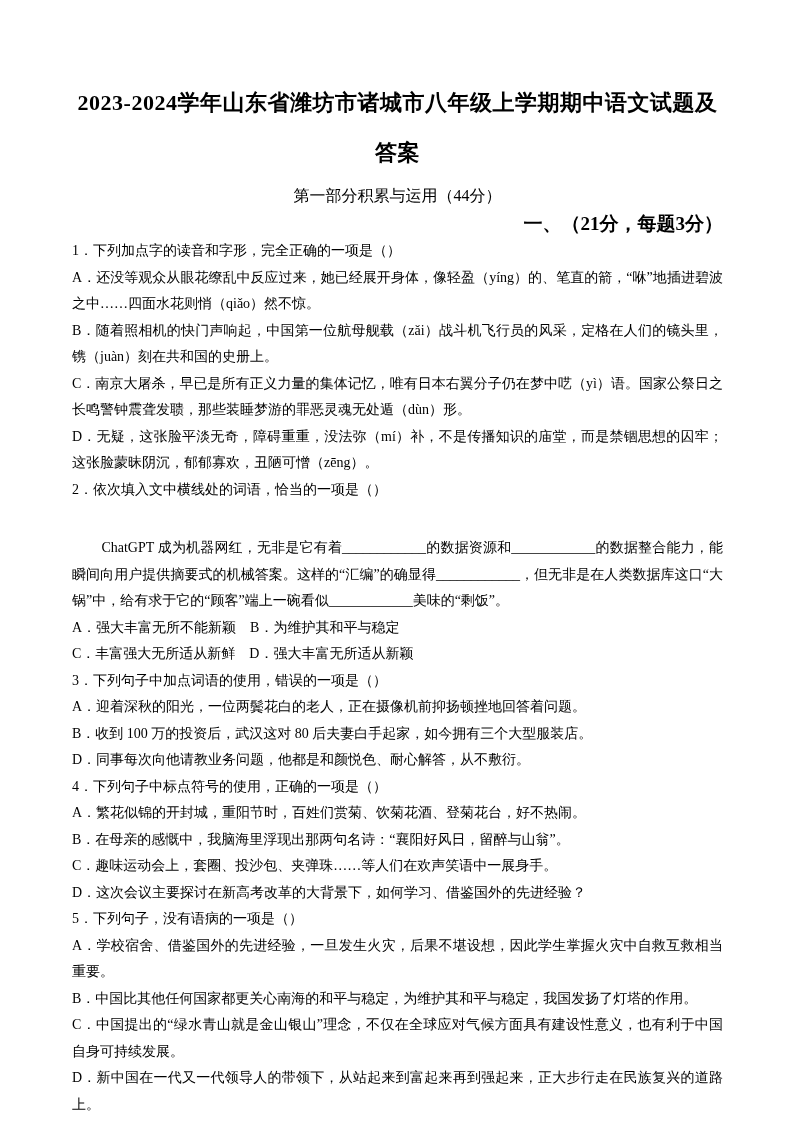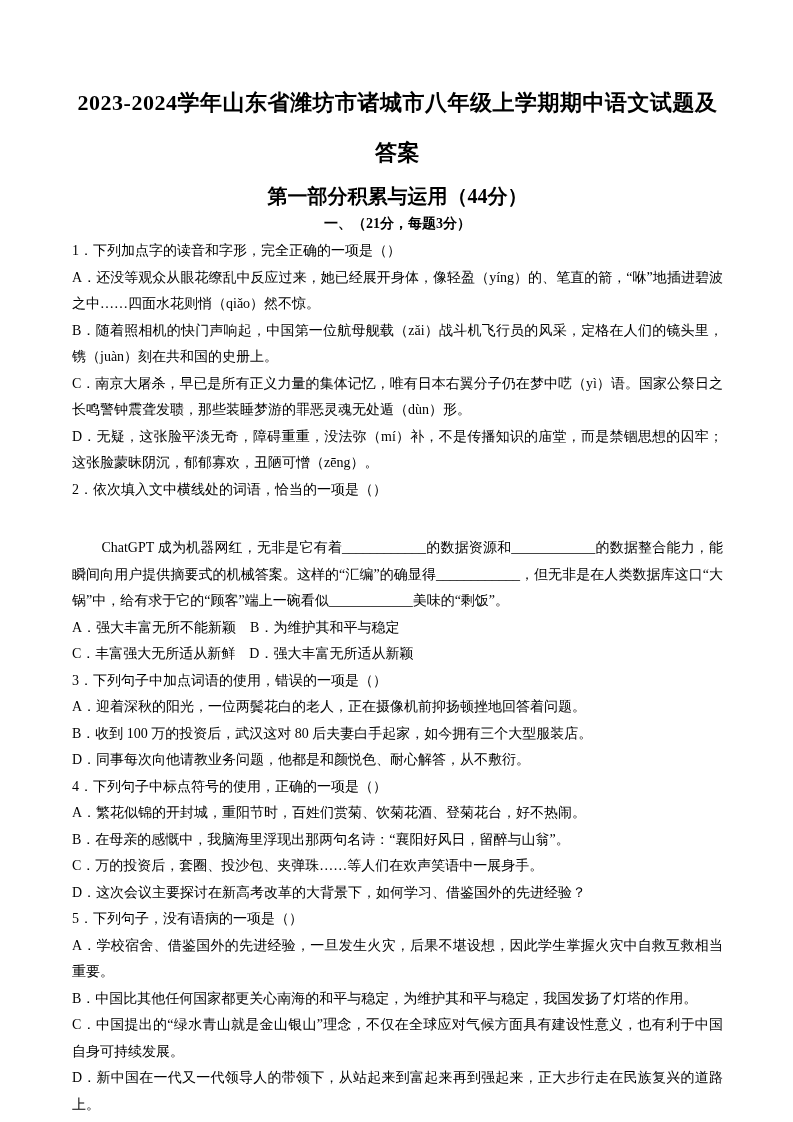--- a/index.html
+++ b/index.html
@@ -21,29 +21,29 @@
   }
   .doc-title {
     margin: 0 0 4px 0;
     font-size: 22px;
     font-weight: bold;
     text-align: center;
     line-height: 50px;
     letter-spacing: 0.5px;
   }
   .part-header {
-    font-size: 20px;
-    font-weight: bold;
+    font-size: 16px;
+    font-weight: normal;
     text-align: center;
     line-height: 28px;
   }
   .section-header {
-    font-size: 14px;
+    font-size: 19px;
     font-weight: bold;
-    text-align: center;
+    text-align: right;
     line-height: 28px;
   }
   .question-body p.para {
     margin: 0;
     font-size: 14px;
     line-height: 26.5px;
     text-align: justify;
     word-break: break-all;
   }
   .question-body p.para.indent {
@@ -68,21 +68,21 @@
       <p class="para indent">ChatGPT 成为机器网红，无非是它有着____________的数据资源和____________的数据整合能力，能瞬间向用户提供摘要式的机械答案。这样的“汇编”的确显得____________，但无非是在人类数据库这口“大锅”中，给有求于它的“顾客”端上一碗看似____________美味的“剩饭”。</p>
       <p class="para">A．强大丰富无所不能新颖　B．为维护其和平与稳定</p>
       <p class="para">C．丰富强大无所适从新鲜　D．强大丰富无所适从新颖</p>
       <p class="para">3．下列句子中加点词语的使用，错误的一项是（）</p>
       <p class="para">A．迎着深秋的阳光，一位两鬓花白的老人，正在摄像机前抑扬顿挫地回答着问题。</p>
       <p class="para">B．收到 100 万的投资后，武汉这对 80 后夫妻白手起家，如今拥有三个大型服装店。</p>
       <p class="para">D．同事每次向他请教业务问题，他都是和颜悦色、耐心解答，从不敷衍。</p>
       <p class="para">4．下列句子中标点符号的使用，正确的一项是（）</p>
       <p class="para">A．繁花似锦的开封城，重阳节时，百姓们赏菊、饮菊花酒、登菊花台，好不热闹。</p>
       <p class="para">B．在母亲的感慨中，我脑海里浮现出那两句名诗：“襄阳好风日，留醉与山翁”。</p>
-      <p class="para">C．万的投资后，套圈、投沙包、夹弹珠……等人们在欢声笑语中一展身手。</p>
+      <p class="para">C．趣味运动会上，套圈、投沙包、夹弹珠……等人们在欢声笑语中一展身手。</p>
       <p class="para">D．这次会议主要探讨在新高考改革的大背景下，如何学习、借鉴国外的先进经验？</p>
       <p class="para">5．下列句子，没有语病的一项是（）</p>
       <p class="para">A．学校宿舍、借鉴国外的先进经验，一旦发生火灾，后果不堪设想，因此学生掌握火灾中自救互救相当重要。</p>
       <p class="para">B．中国比其他任何国家都更关心南海的和平与稳定，为维护其和平与稳定，我国发扬了灯塔的作用。</p>
       <p class="para">C．中国提出的“绿水青山就是金山银山”理念，不仅在全球应对气候方面具有建设性意义，也有利于中国自身可持续发展。</p>
       <p class="para">D．新中国在一代又一代领导人的带领下，从站起来到富起来再到强起来，正大步行走在民族复兴的道路上。</p>
     </div>
 </div>
 
 </body></html>

